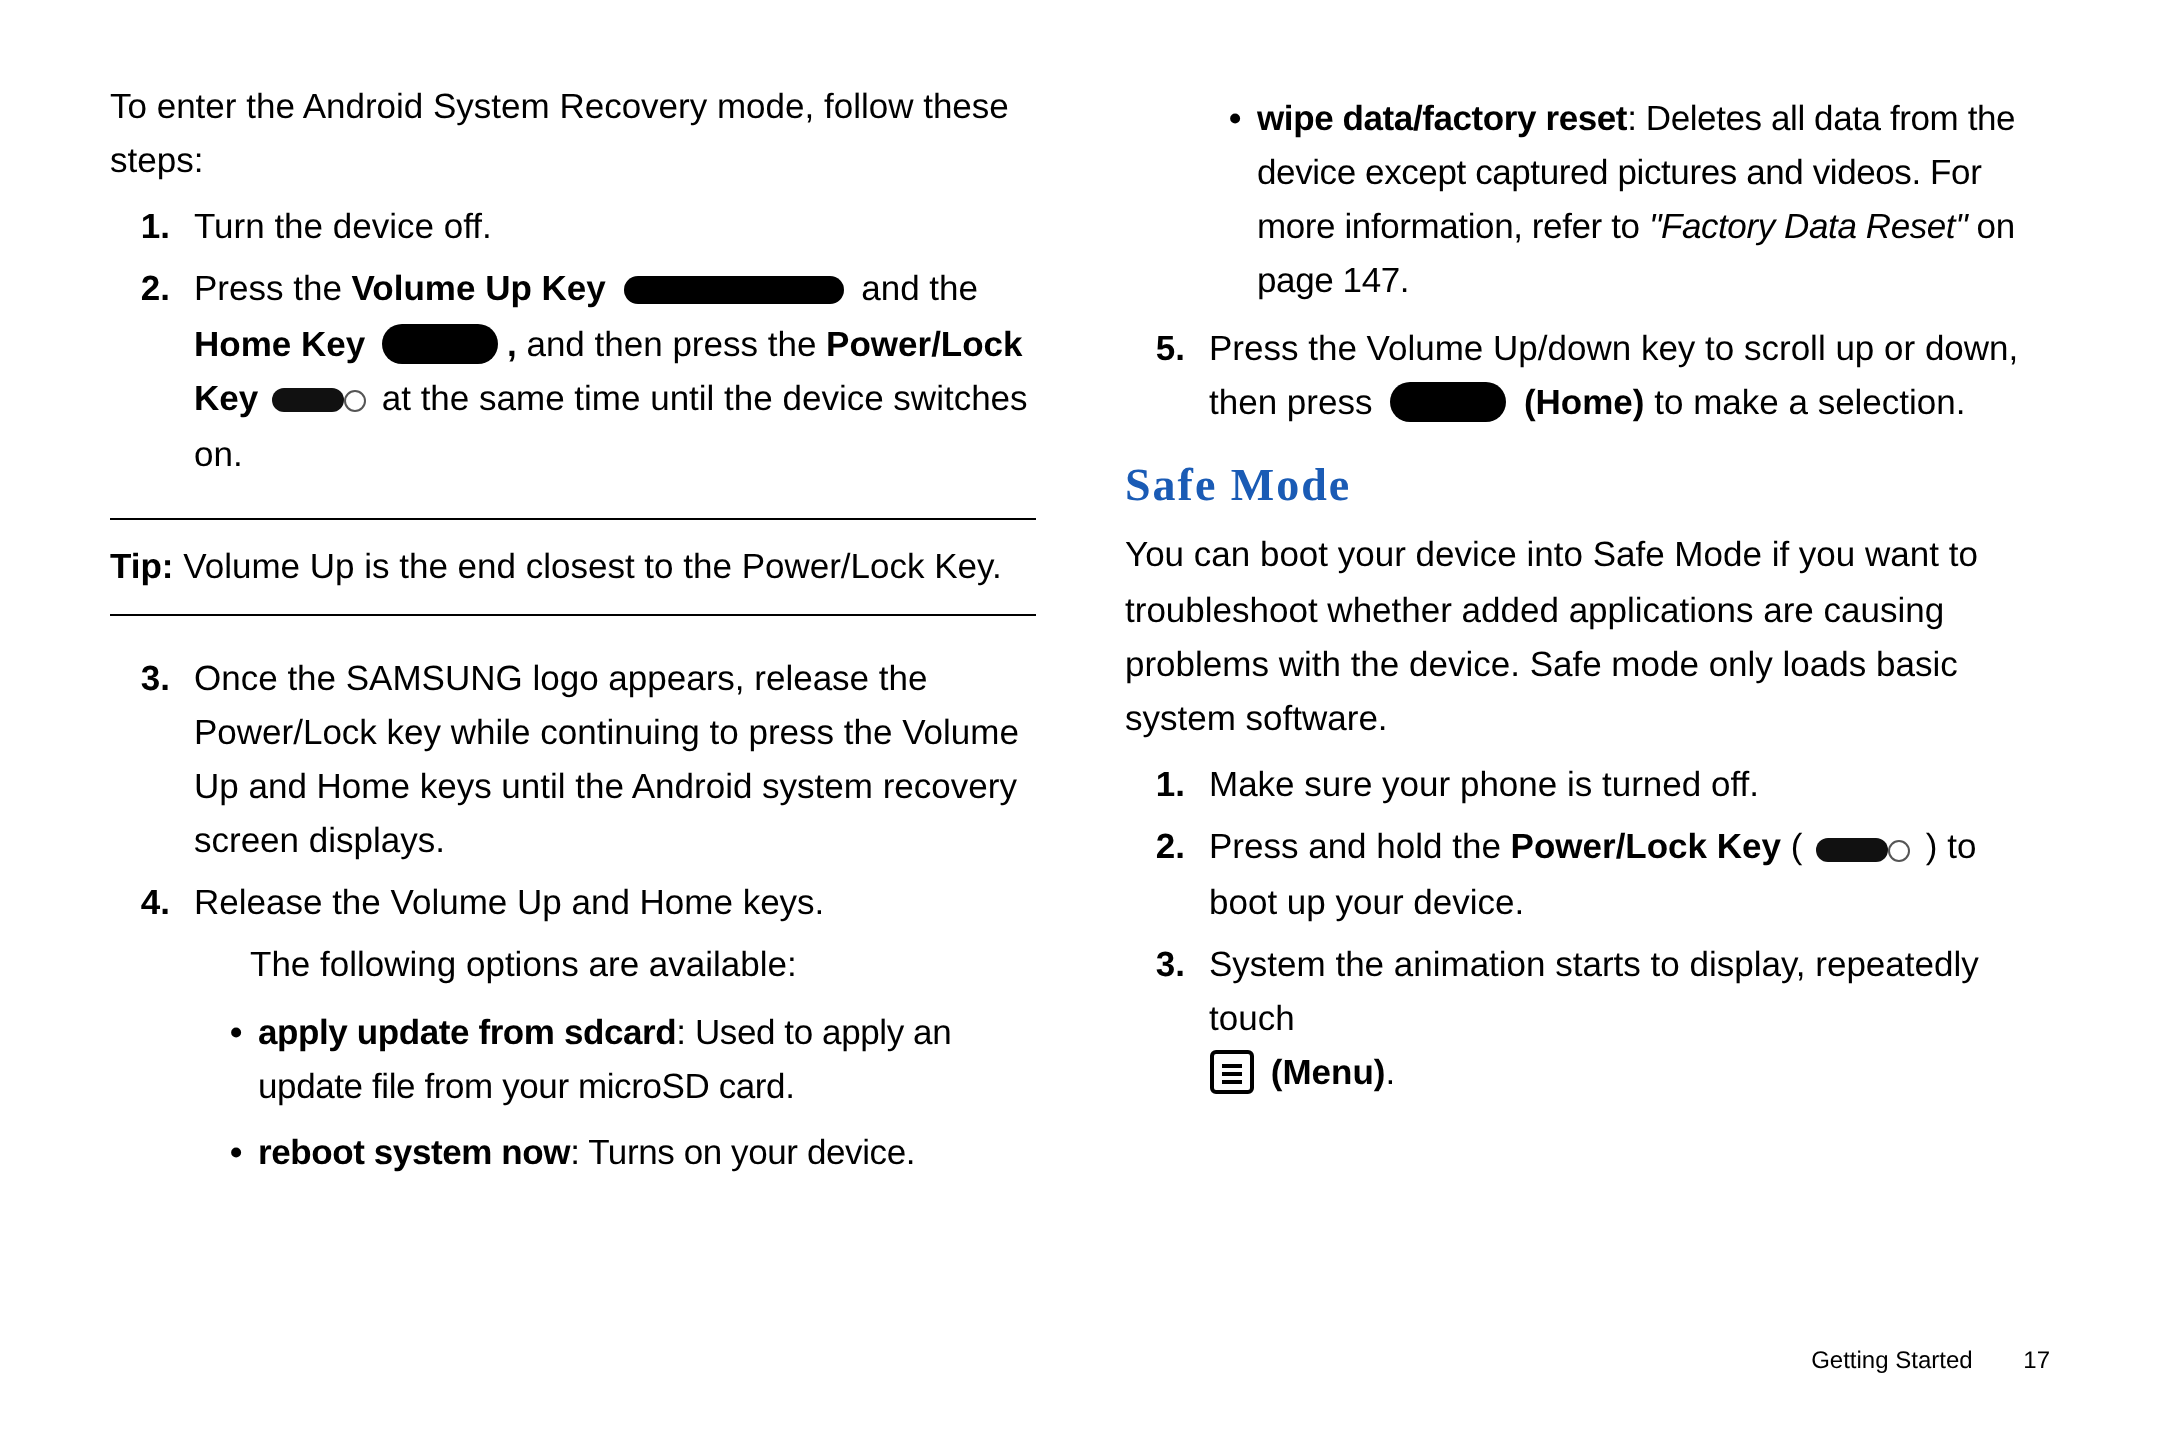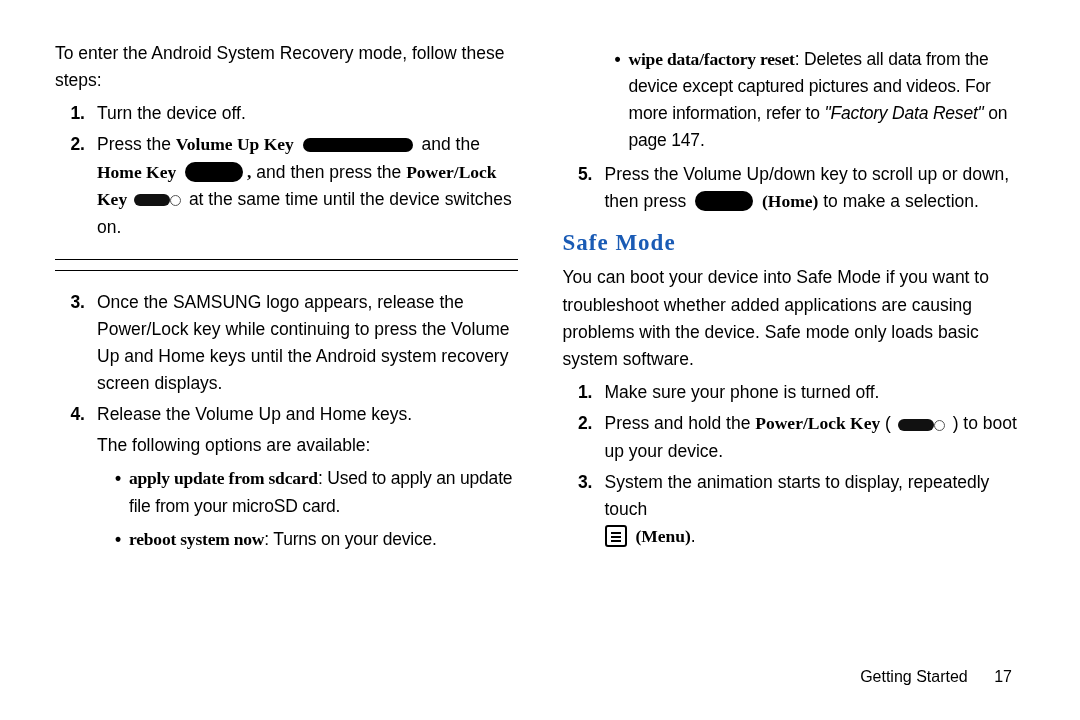--- a/index.html
+++ b/index.html
@@ -33,31 +33,31 @@
     font-weight: bold;
   }
   .tip-rule {
     border: none;
     border-top: 1px solid #000;
     margin: 18px 0 10px 0;
     width: 100%;
   }
   .tip-rule.bottom { margin: 10px 0 18px 0; }
   .tip-block p { margin: 4px 0; }
-  .sub { margin-top: 4px; }
+  .sub { margin-top: 4px; margin-left: 28px; }
   ul.bullets { list-style: none; padding-left: 18px; margin-top: 6px; }
   ul.bullets > li { position: relative; padding-left: 14px; margin: 6px 0; }
   ul.bullets > li::before {
     content: "•";
     position: absolute;
     left: 0;
     font-weight: bold;
   }
   .condensed { font-stretch: condensed; letter-spacing: -0.2px; }
-  .b { font-weight: bold; font-family: Liberation Serif, serif; }
+  .b { font-weight: bold; }
   .ital-ref { font-style: italic; }
   .heading {
     font-family: Georgia, 'Times New Roman', serif;
     font-weight: bold;
     color: #1a5bb5;
     font-size: 23px;
     letter-spacing: 1px;
     margin: 10px 0 4px 0;
   }
   .pill-long {
@@ -108,22 +108,22 @@
   .menu-icon::before {
     content: "";
     position: absolute;
     left: 4px; right: 4px; top: 5px;
     height: 2px; background: #000;
     box-shadow: 0 4px 0 #000, 0 8px 0 #000;
   }
   .footer {
     position: absolute;
     bottom: 30px;
-    right: 68px;
-    font-size: 16px;
+    right: 55px;
+    font-size: 12px;
   }
   .footer .pgnum { margin-left: 22px; }
 </style>
 </head>
 <body>
 
 <div class="cols">
 
   <div class="col">
     <p class="intro">To enter the Android System Recovery mode, follow these steps:</p>
@@ -140,20 +140,25 @@
         <span> and the </span>
         <span class="b">Home Key</span>
         <span class="pill-home-key"></span><span class="b">,</span>
         <span> and then press the </span><span class="b">Power/Lock Key</span>
         <span class="pill-power-wrap"><span class="pill-power"></span></span>
         <span> at the same time until the device switches on.</span>
       </li>
     </ol>
 
     <hr class="tip-rule">
+    <div class="tip-block">
+      <p>
+        <span class="b">Tip:</span><span> Volume Up is the end closest to the Power/Lock Key.</span>
+      </p>
+    </div>
     <hr class="tip-rule bottom">
 
     <ol class="steps">
       <li>
         <span class="num">3.</span>
         <span>Once the SAMSUNG logo appears, release the Power/Lock key while continuing to press the Volume Up and Home keys until the Android system recovery screen displays.</span>
       </li>
       <li>
         <span class="num">4.</span>
         <span>Release the Volume Up and Home keys.</span>

